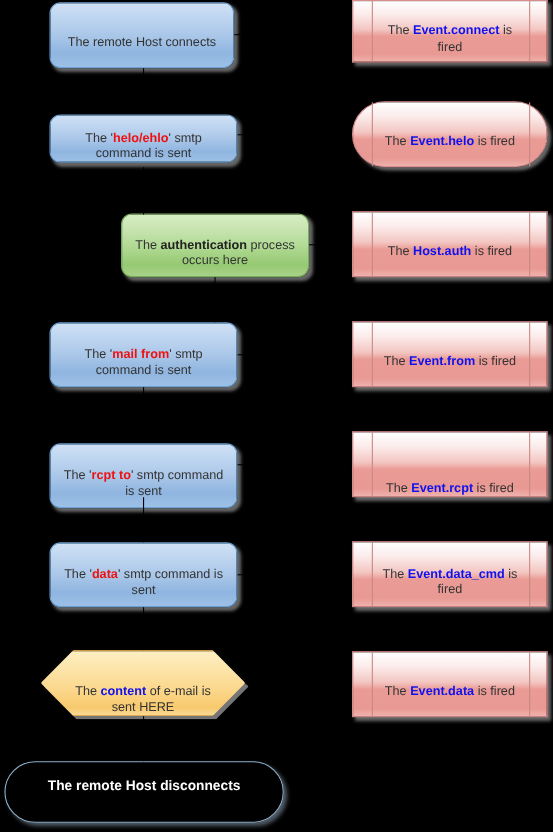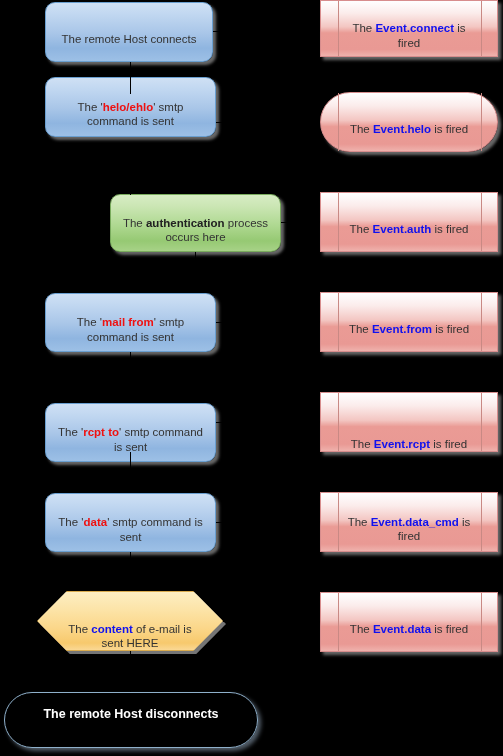--- a/index.html
+++ b/index.html
@@ -197,21 +197,21 @@
   <div class="h-conn" style="left:216px; top:422px; width:104px;"></div>
   <div class="h-conn" style="left:216px; top:522px; width:104px;"></div>
   <div class="h-conn" style="left:223px; top:621px; width:97px;"></div>
 
   <div class="action-node" style="left:45px; top:2px; width:168px; height:60px;">
     <div class="node-text">
       <span>The remote Host connects</span>
     </div>
   </div>
 
-  <div class="action-node" style="left:45px; top:77px; width:171px; height:60px;">
+  <div class="action-node" style="left:45px; top:104px; width:171px; height:44px;">
     <div class="node-text">
       <span>The '</span><span class="kw-red">helo/ehlo</span><span>' smtp command is sent</span>
     </div>
   </div>
 
   <div class="auth-node" style="left:110px; top:194px; width:171px; height:58px;">
     <div class="node-text">
       <span>The </span><span class="kw-bold">authentication</span><span> process occurs here</span>
     </div>
   </div>
@@ -263,21 +263,21 @@
     <div class="node-text" style="padding:0 24px;">
       <span>The </span><span class="kw-blue">Event.helo</span><span> is fired</span>
     </div>
   </div>
 
   <div class="event-arrow" style="left:313px; top:217px;"></div>
   <div class="event-node" style="left:320px; top:192px; width:178px; height:60px;">
     <div class="bar-l"></div>
     <div class="bar-r"></div>
     <div class="node-text" style="padding:0 24px;">
-      <span>The </span><span class="kw-blue">Event.auth</span><span> is fired</span>
+      <span>The </span><span class="kw-blue">Host.auth</span><span> is fired</span>
     </div>
   </div>
 
   <div class="event-arrow" style="left:313px; top:317px;"></div>
   <div class="event-node" style="left:320px; top:292px; width:178px; height:60px;">
     <div class="bar-l"></div>
     <div class="bar-r"></div>
     <div class="node-text" style="padding:0 24px;">
       <span>The </span><span class="kw-blue">Event.from</span><span> is fired</span>
     </div>

